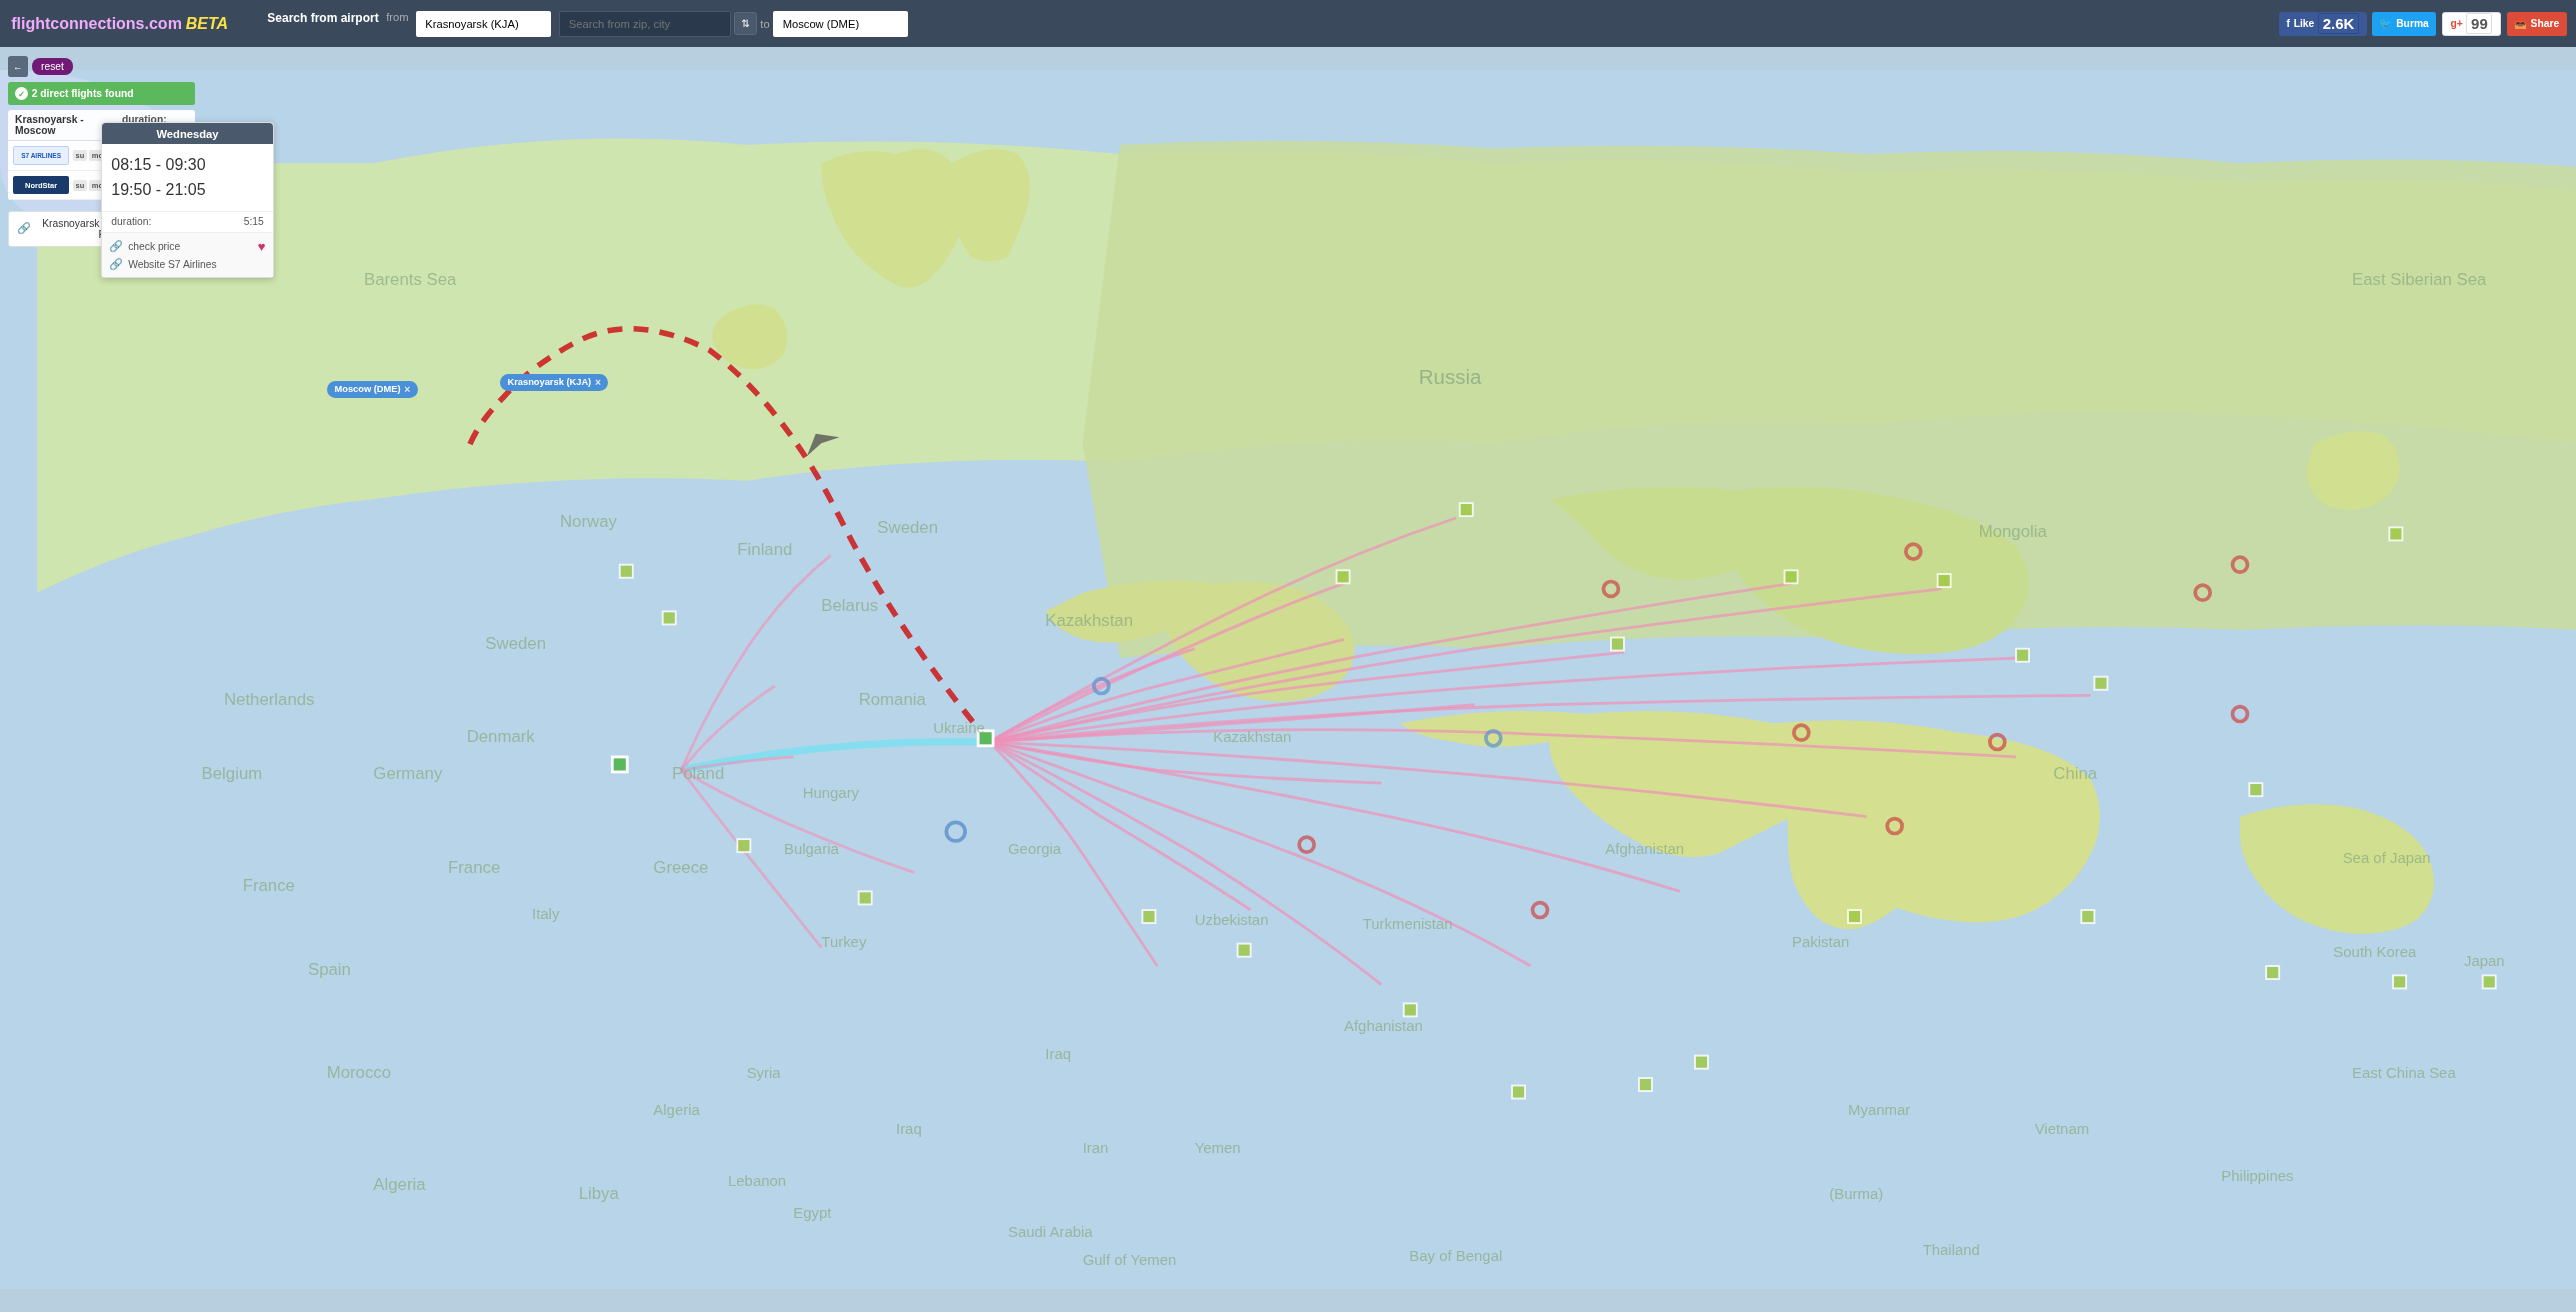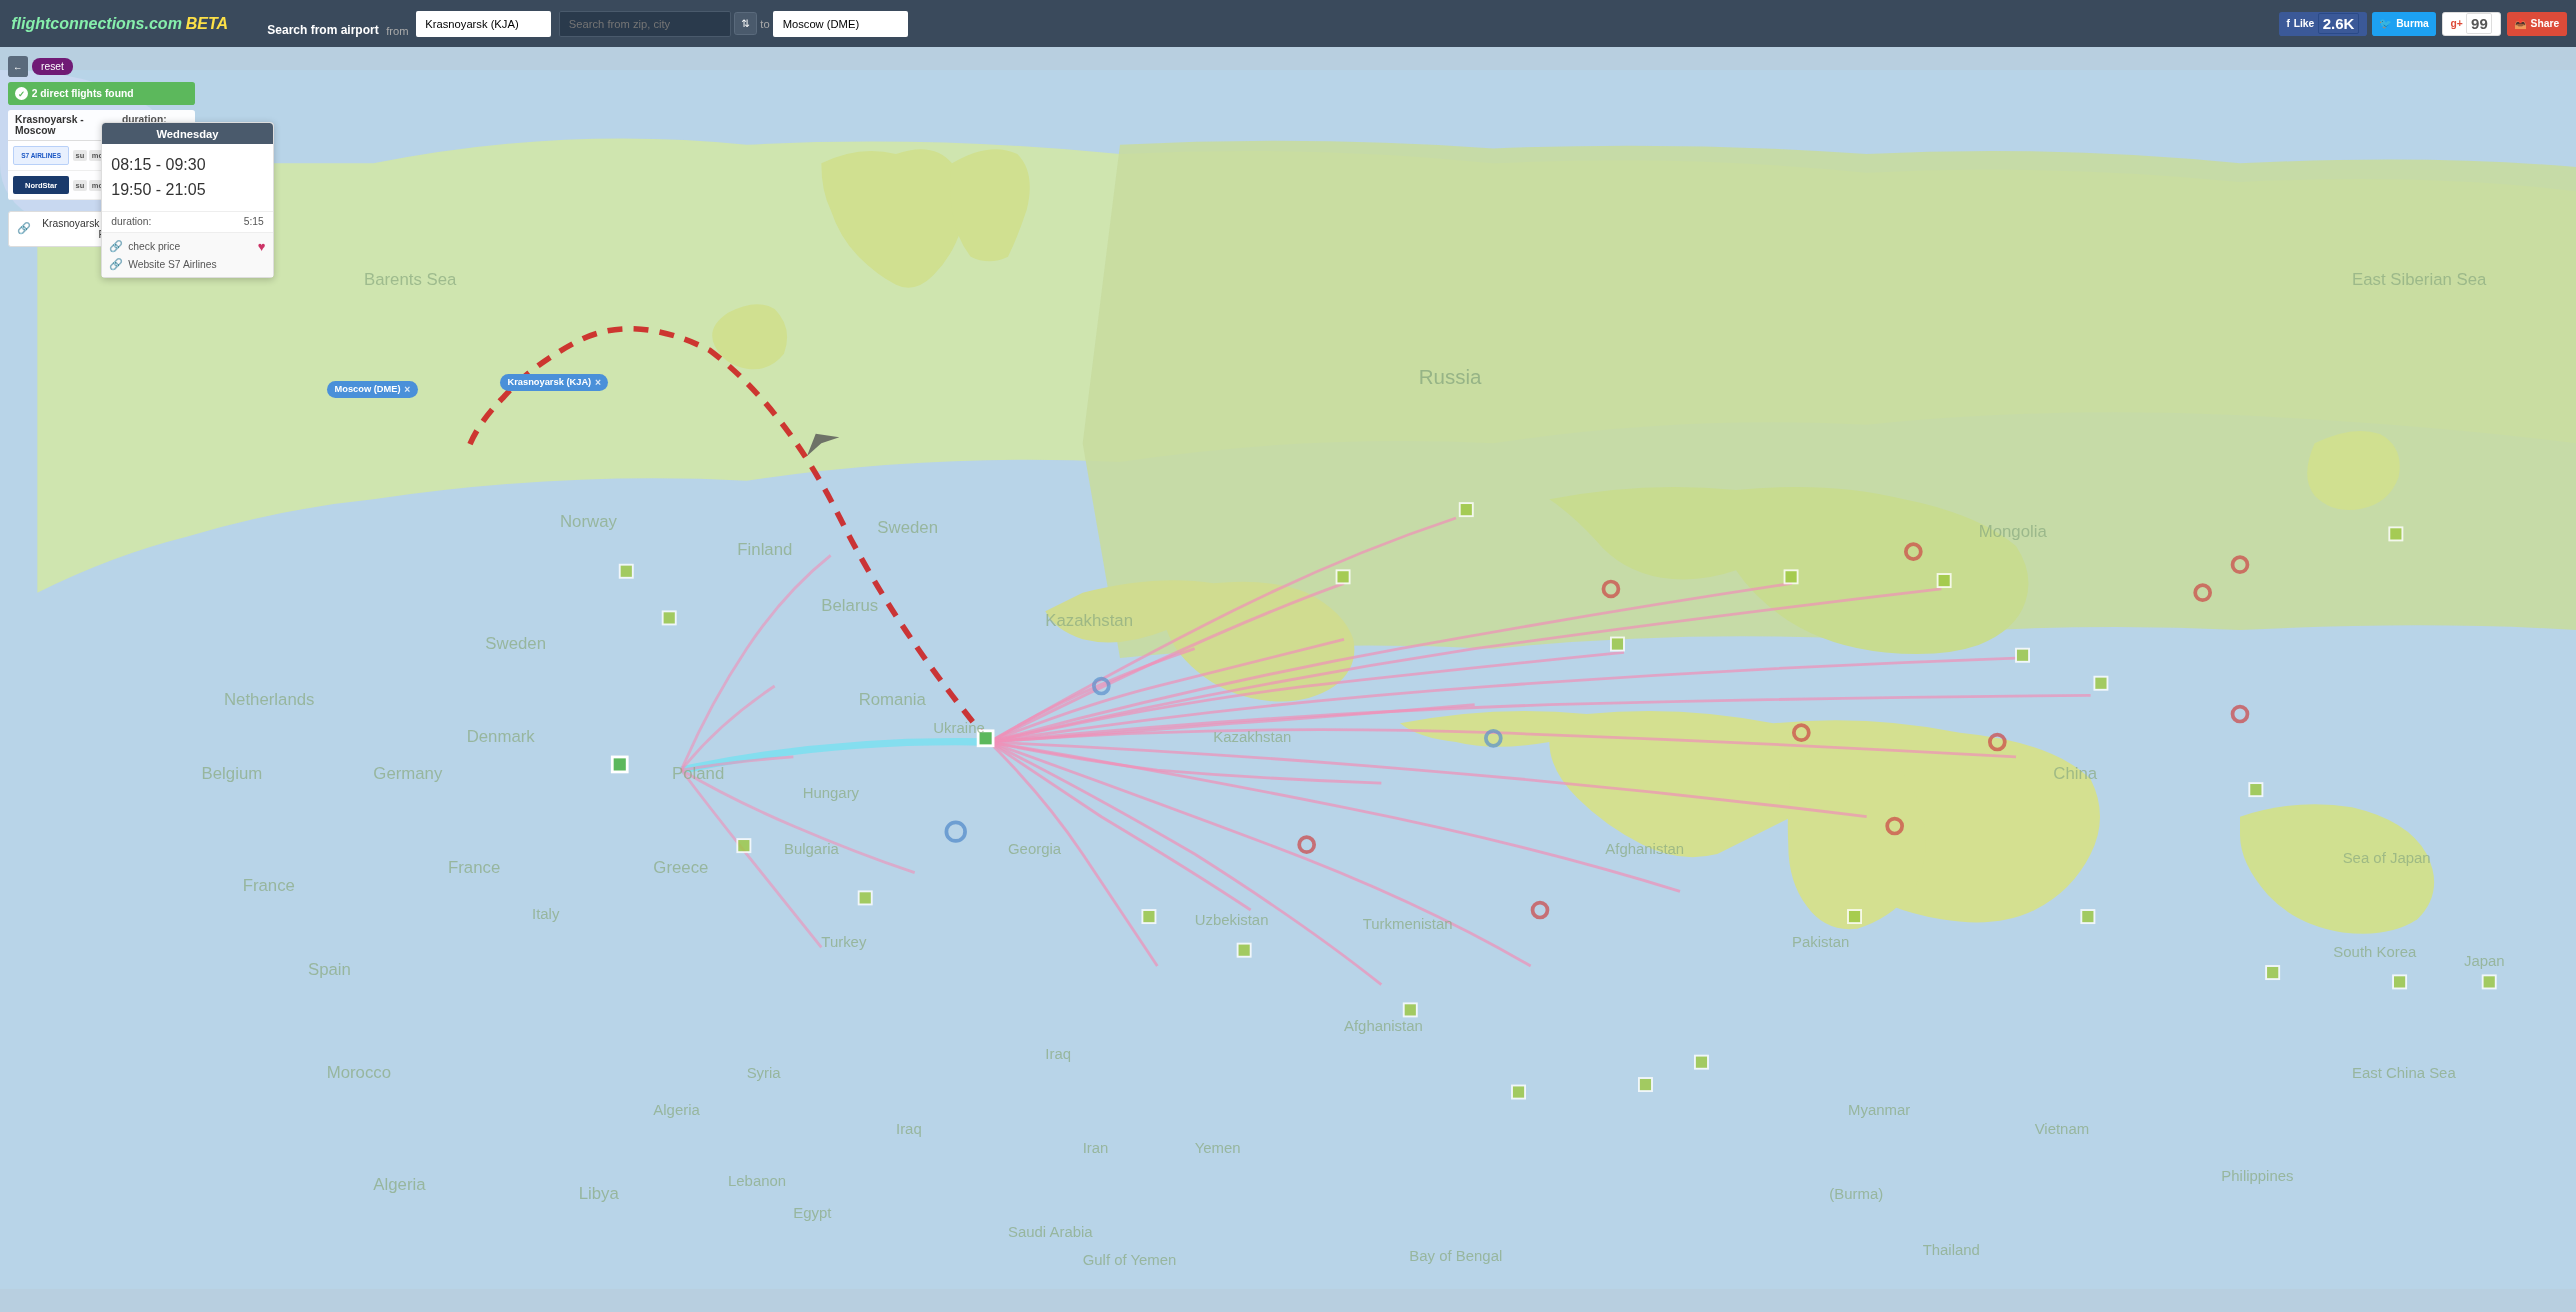--- a/index.html
+++ b/index.html
@@ -15,28 +15,27 @@
       align-items: center;
       z-index: 100;
     }
     #logo {
       color: white;
       font-size: 14px;
       font-weight: bold;
       padding: 0 11.2px;
     }
     #logo span {
-      color: #86efac;
-      font-style: italic;
+      color: #f0abfc;
       font-size: 16px;
       font-weight: 900;
     }
     #search-area {
       display: flex;
-      align-items: flex-end;
+      align-items: flex-start;
       margin-left: 28px;
       gap: 7.5px;
     }
     #search-label {
       color: white;
       font-size: 12px;
       font-weight: bold;
     }
     #from-label, #to-label {
       color: #aaa;

